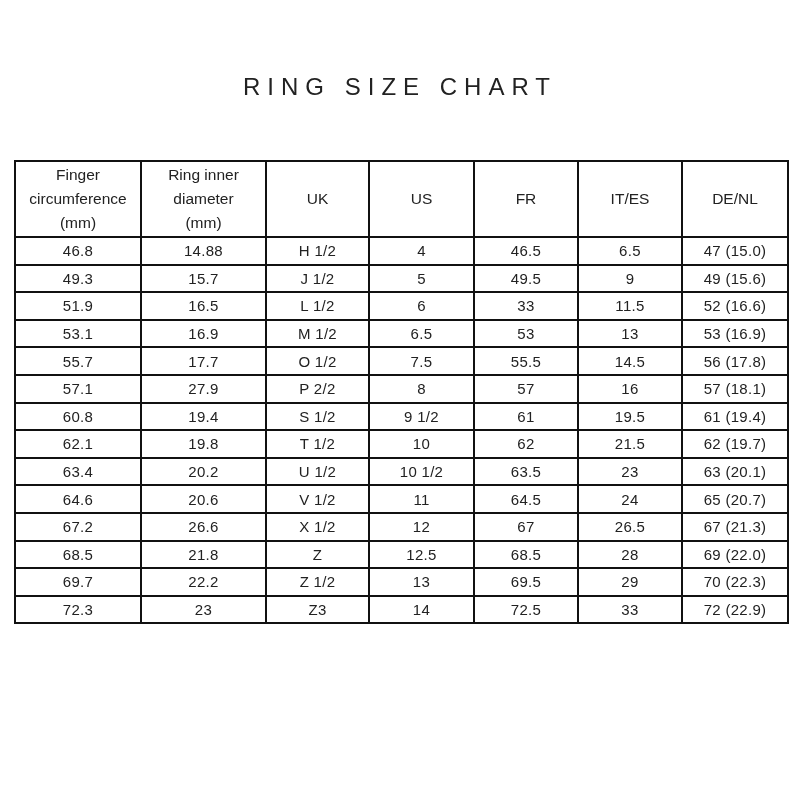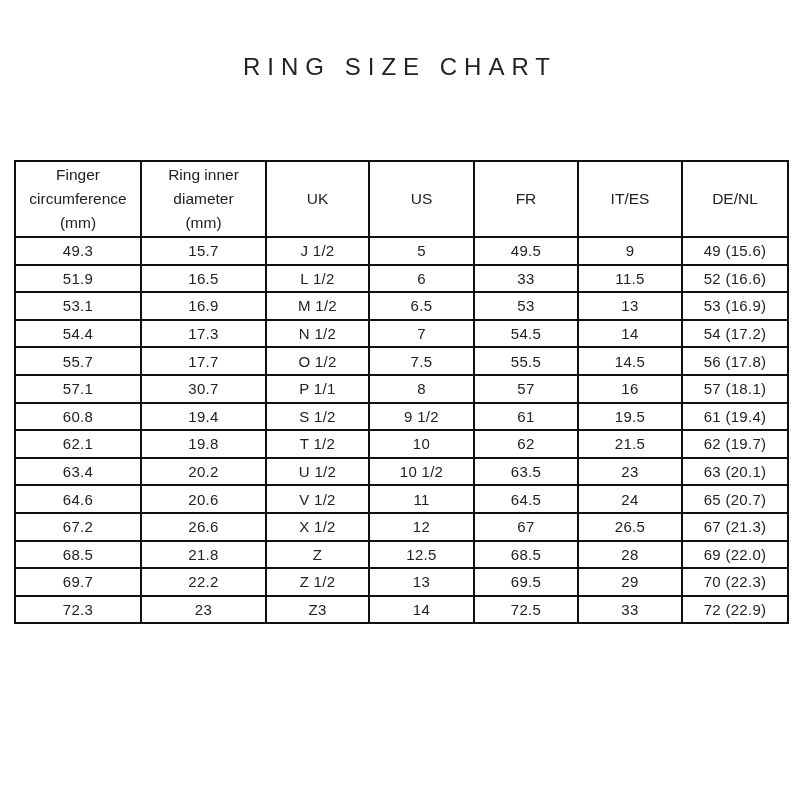--- a/index.html
+++ b/index.html
@@ -7,21 +7,21 @@
     width: 800px; height: 800px;
     background: #ffffff;
     font-family: "Liberation Sans", sans-serif;
     color: #1f1f1f;
     overflow: hidden;
   }
   .page { position: relative; width: 800px; height: 800px; background: #fff; }
 
   .page-title {
     position: absolute;
-    top: 53px; left: 0; right: 0;
+    top: 73px; left: 0; right: 0;
     text-align: center;
     font-size: 24px;
     font-weight: 400;
     letter-spacing: 7px;
     color: #222;
   }
 
   table.size-table {
     position: absolute;
     left: 14px; top: 160px;
@@ -87,20 +87,29 @@
 (mm)</th>
         <th>UK</th>
         <th>US</th>
         <th>FR</th>
         <th>IT/ES</th>
         <th>DE/NL</th>
       </tr>
     </thead>
     <tbody>
         <tr>
+          <td>46.8</td>
+          <td>14.88</td>
+          <td>H 1/2</td>
+          <td>4</td>
+          <td>46.5</td>
+          <td>6.5</td>
+          <td>47 (15.0)</td>
+        </tr>
+        <tr>
           <td>49.3</td>
           <td>15.7</td>
           <td>J 1/2</td>
           <td>5</td>
           <td>49.5</td>
           <td>9</td>
           <td>49 (15.6)</td>
         </tr>
         <tr>
           <td>51.9</td>
@@ -114,41 +123,32 @@
         <tr>
           <td>53.1</td>
           <td>16.9</td>
           <td>M 1/2</td>
           <td>6.5</td>
           <td>53</td>
           <td>13</td>
           <td>53 (16.9)</td>
         </tr>
         <tr>
-          <td>54.4</td>
-          <td>17.3</td>
-          <td>N 1/2</td>
-          <td>7</td>
-          <td>54.5</td>
-          <td>14</td>
-          <td>54 (17.2)</td>
-        </tr>
-        <tr>
           <td>55.7</td>
           <td>17.7</td>
           <td>O 1/2</td>
           <td>7.5</td>
           <td>55.5</td>
           <td>14.5</td>
           <td>56 (17.8)</td>
         </tr>
         <tr>
           <td>57.1</td>
-          <td>30.7</td>
-          <td>P 1/1</td>
+          <td>27.9</td>
+          <td>P 2/2</td>
           <td>8</td>
           <td>57</td>
           <td>16</td>
           <td>57 (18.1)</td>
         </tr>
         <tr>
           <td>60.8</td>
           <td>19.4</td>
           <td>S 1/2</td>
           <td>9 1/2</td>

